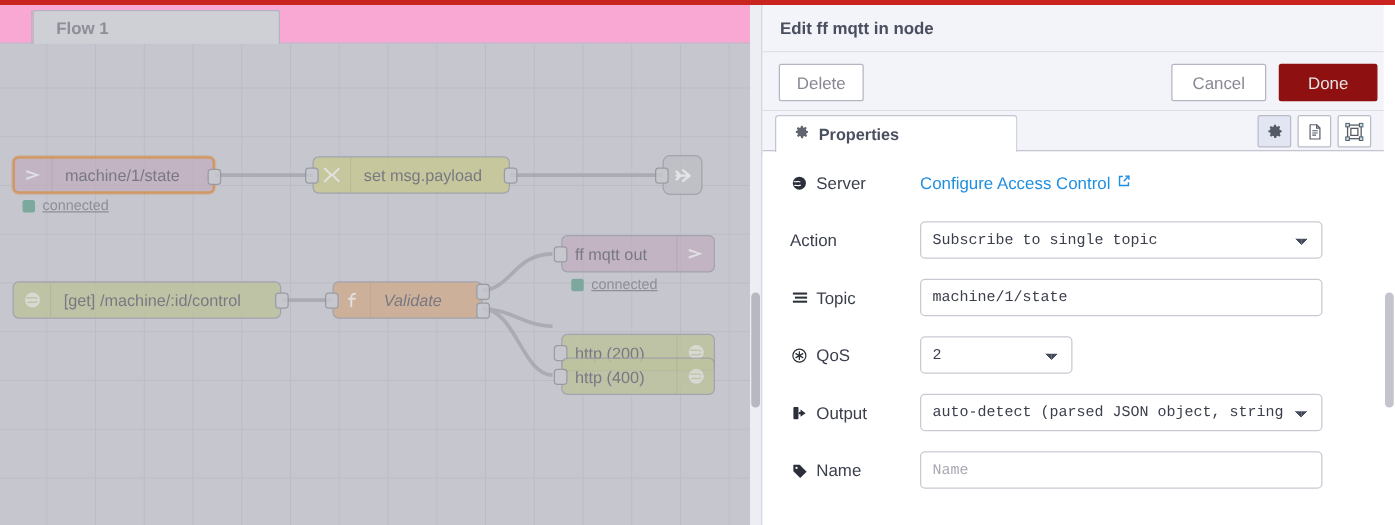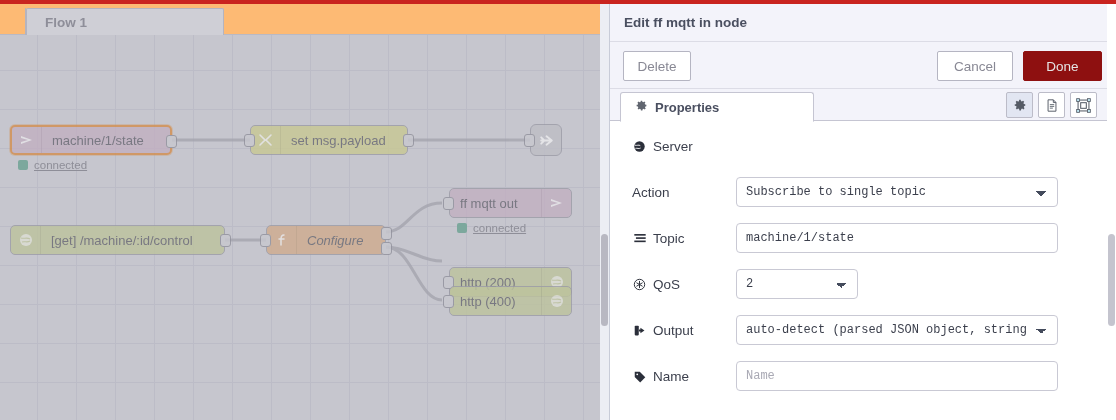--- a/index.html
+++ b/index.html
@@ -19,21 +19,21 @@
   }
 
   
   .editor {
     position: absolute; left: 0; top: 4px; width: 600px; height: 416px;
     background: #d3d3d9;
     overflow: hidden;
   }
   .tabbar {
     position: absolute; left: 0; top: 0; width: 600px; height: 31px;
-    background: #fdba74;
+    background: #f9a8d4;
     border-bottom: 1px solid #b9b9c4;
   }
   .tab {
     position: absolute; left: 26px; top: 4px;
     width: 198px; height: 28px;
     background: #cfcfd6;
     border: 1px solid #b4b4c0;
     border-bottom: none;
     border-radius: 2px 2px 0 0;
     color: #8e8e99;
@@ -315,21 +315,21 @@
         <div class="nlabel">[get] /machine/:id/control</div>
         <div class="port" style="right:-7px; top:8px;"></div>
       </div>
 
       <div class="node func" style="left:266px; top:190px; width:120px;">
         <div class="glyph divider-left">
           <svg width="16" height="16" viewBox="0 0 16 16">
               <path d="M10 3 C7 3 7 5 7 7 L7 13 M5 7 H10" stroke="#fff" stroke-width="1.5" fill="none" stroke-linecap="round"></path>
             </svg>
         </div>
-        <div class="nlabel" style="font-style:italic;">Configure</div>
+        <div class="nlabel" style="font-style:italic;">Validate</div>
         <div class="port" style="left:-7px; top:8px;"></div>
         <div class="port" style="right:-7px; top:1px;"></div>
         <div class="port" style="right:-7px; top:16px;"></div>
       </div>
 
       <div class="node mqtt" style="left:449px; top:153px; width:123px;">
         <div class="nlabel">ff mqtt out</div>
         <div class="glyph divider-right" style="margin-left:auto;">
           <svg width="16" height="16" viewBox="0 0 16 16">
               <path d="M2 4 L13 8 L2 12 L2 10 L9 8 L2 6 Z" fill="#fff"></path>
@@ -427,20 +427,30 @@
       <div class="row" style="top:6px;">
         <div class="lbl">
           <span class="li">
             <svg width="13" height="13" viewBox="0 0 16 16">
                 <circle cx="8" cy="8" r="6.4" fill="#2b2f3a"></circle>
                 <path d="M2.4 6.4c2.6.8 4.6-.9 6.6.6M3 10.3c2.4-.6 4 1 6.4-.4" stroke="#fff" stroke-width="1.1" fill="none"></path>
               </svg>
           </span>
           <span>Server</span>
         </div>
+        <a class="link">
+          <span>Configure Access Control</span>
+          <span>
+            <svg width="12" height="12" viewBox="0 0 16 16" fill="none" stroke="#1f8ee0" stroke-width="1.5">
+              <path d="M7 3H3.5v9.5H13V9"></path>
+                <path d="M9.5 2.5H13.5V6.5"></path>
+                <path d="M13.5 2.5L8 8"></path>
+            </svg>
+          </span>
+        </a>
       </div>
 
       <div class="row" style="top:52px;">
         <div class="lbl">
           <span>Action</span>
         </div>
         <select class="ctl sel w-wide">
           <option>Subscribe to single topic</option>
         </select>
       </div>

